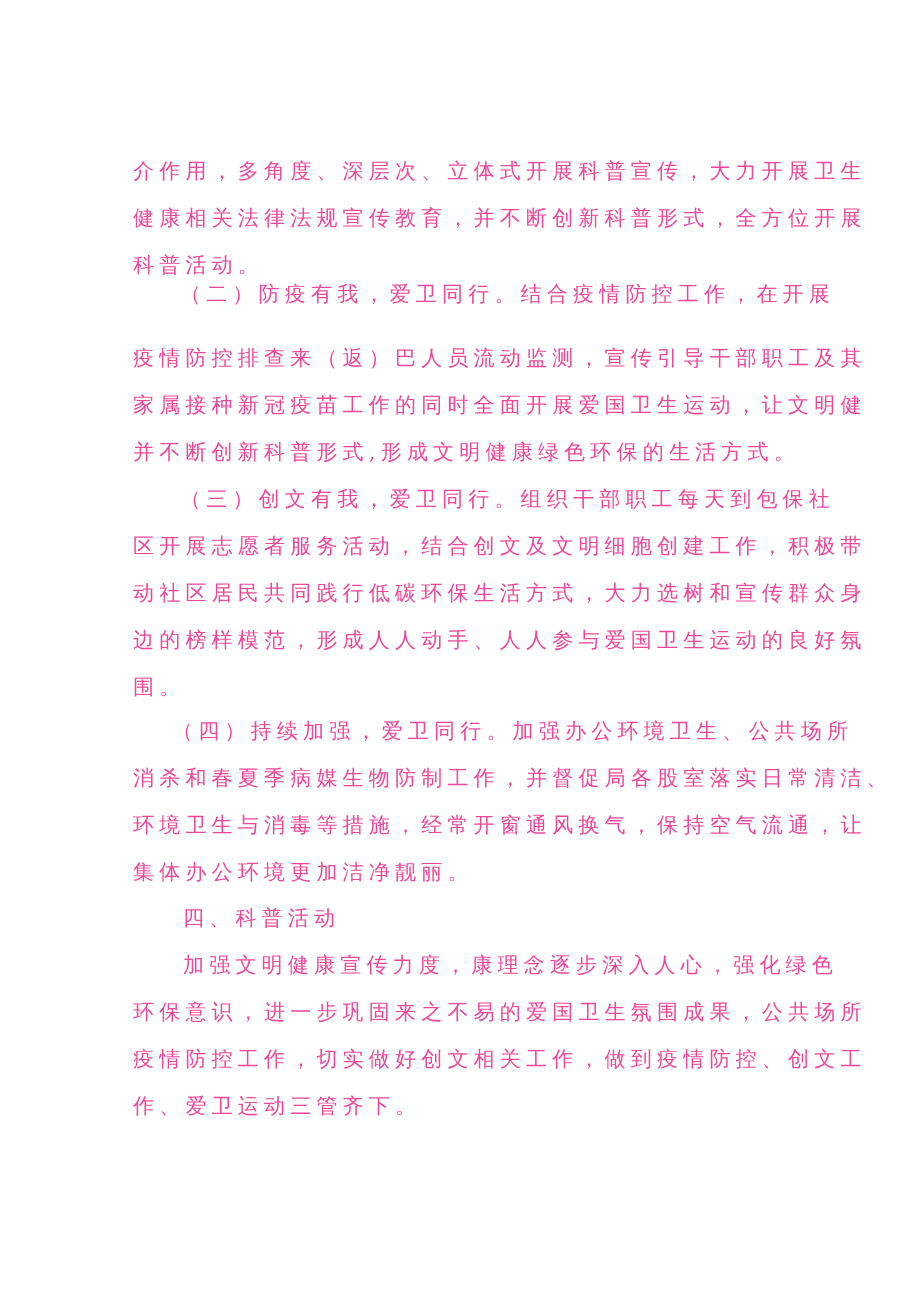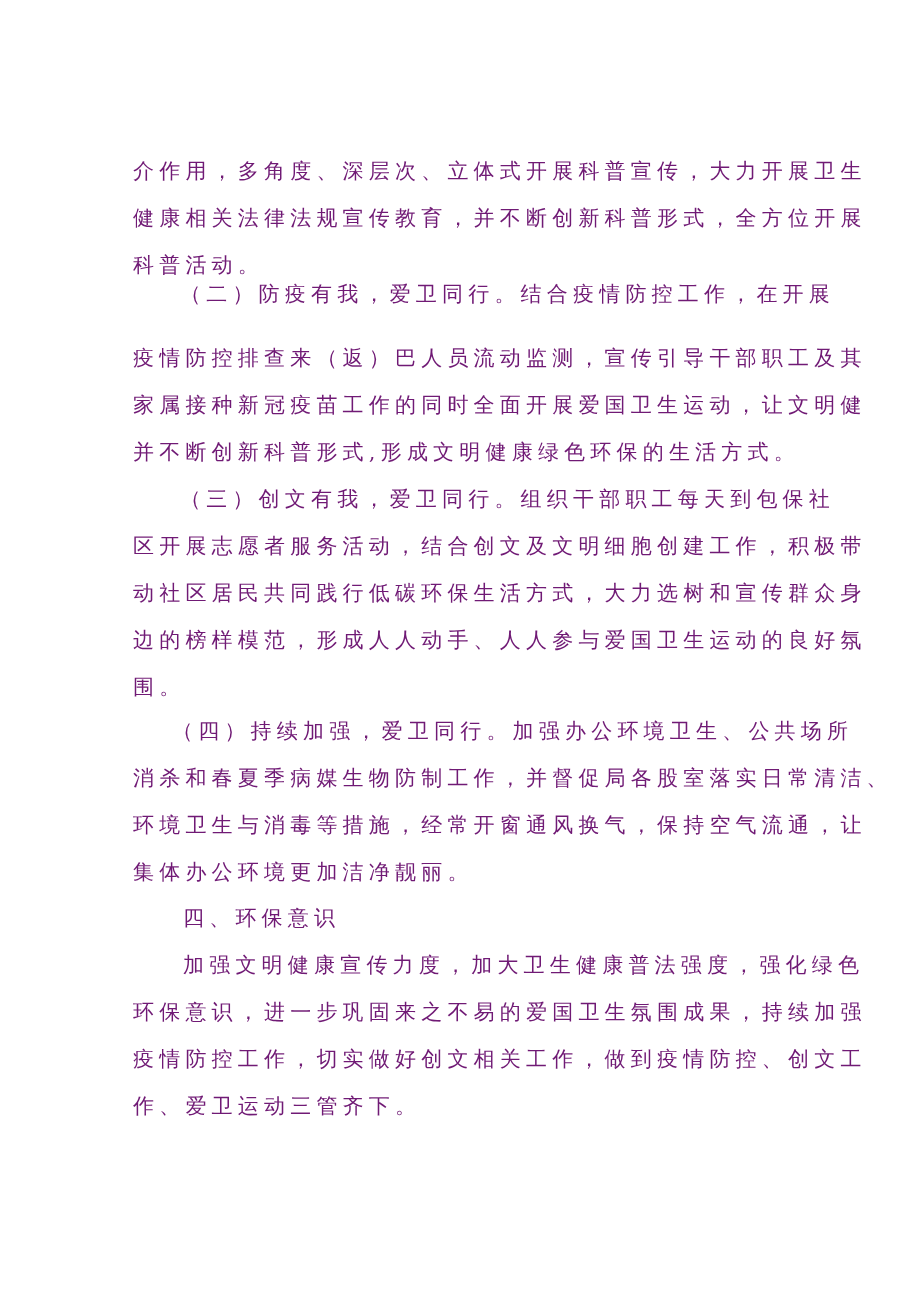--- a/index.html
+++ b/index.html
@@ -1,21 +1,21 @@
 <!DOCTYPE html>
 <html><head>
 <meta charset="utf-8">
 <style>
   html, body { margin: 0; padding: 0; background: #ffffff; }
   body { width: 920px; height: 1301px; position: relative; overflow: hidden; }
   .page {
     position: absolute; left: 0; top: 0; width: 756px; height: 1301px;
     background: #ffffff;
     font-family: "DejaVu Serif", "Liberation Serif", serif;
-    color: #701a75;
+    color: #ec4899;
   }
   .line {
     position: absolute;
     left: 133px;
     font-size: 21px;
     line-height: 28px;
     white-space: nowrap;
     letter-spacing: 5.2px;
   }
   .indent2 { left: 180px; }
@@ -49,23 +49,23 @@
   </div>
 
   <div>
     <div class="line indent-p4" style="top:717px">（四）持续加强，爱卫同行。加强办公环境卫生、公共场所</div>
     <div class="line" style="top:764px">消杀和春夏季病媒生物防制工作，并督促局各股室落实日常清洁、</div>
     <div class="line" style="top:811px">环境卫生与消毒等措施，经常开窗通风换气，保持空气流通，让</div>
     <div class="line" style="top:858px">集体办公环境更加洁净靓丽。</div>
   </div>
 
   <div>
-    <div class="line indent-h" style="top:904px">四、环保意识</div>
+    <div class="line indent-h" style="top:904px">四、科普活动</div>
   </div>
 
   <div>
-    <div class="line indent-h" style="top:951px">加强文明健康宣传力度，加大卫生健康普法强度，强化绿色</div>
-    <div class="line" style="top:998px">环保意识，进一步巩固来之不易的爱国卫生氛围成果，持续加强</div>
+    <div class="line indent-h" style="top:951px">加强文明健康宣传力度，康理念逐步深入人心，强化绿色</div>
+    <div class="line" style="top:998px">环保意识，进一步巩固来之不易的爱国卫生氛围成果，公共场所</div>
     <div class="line" style="top:1045px">疫情防控工作，切实做好创文相关工作，做到疫情防控、创文工</div>
     <div class="line" style="top:1092px">作、爱卫运动三管齐下。</div>
   </div>
 
 </div>
 
 </body></html>

